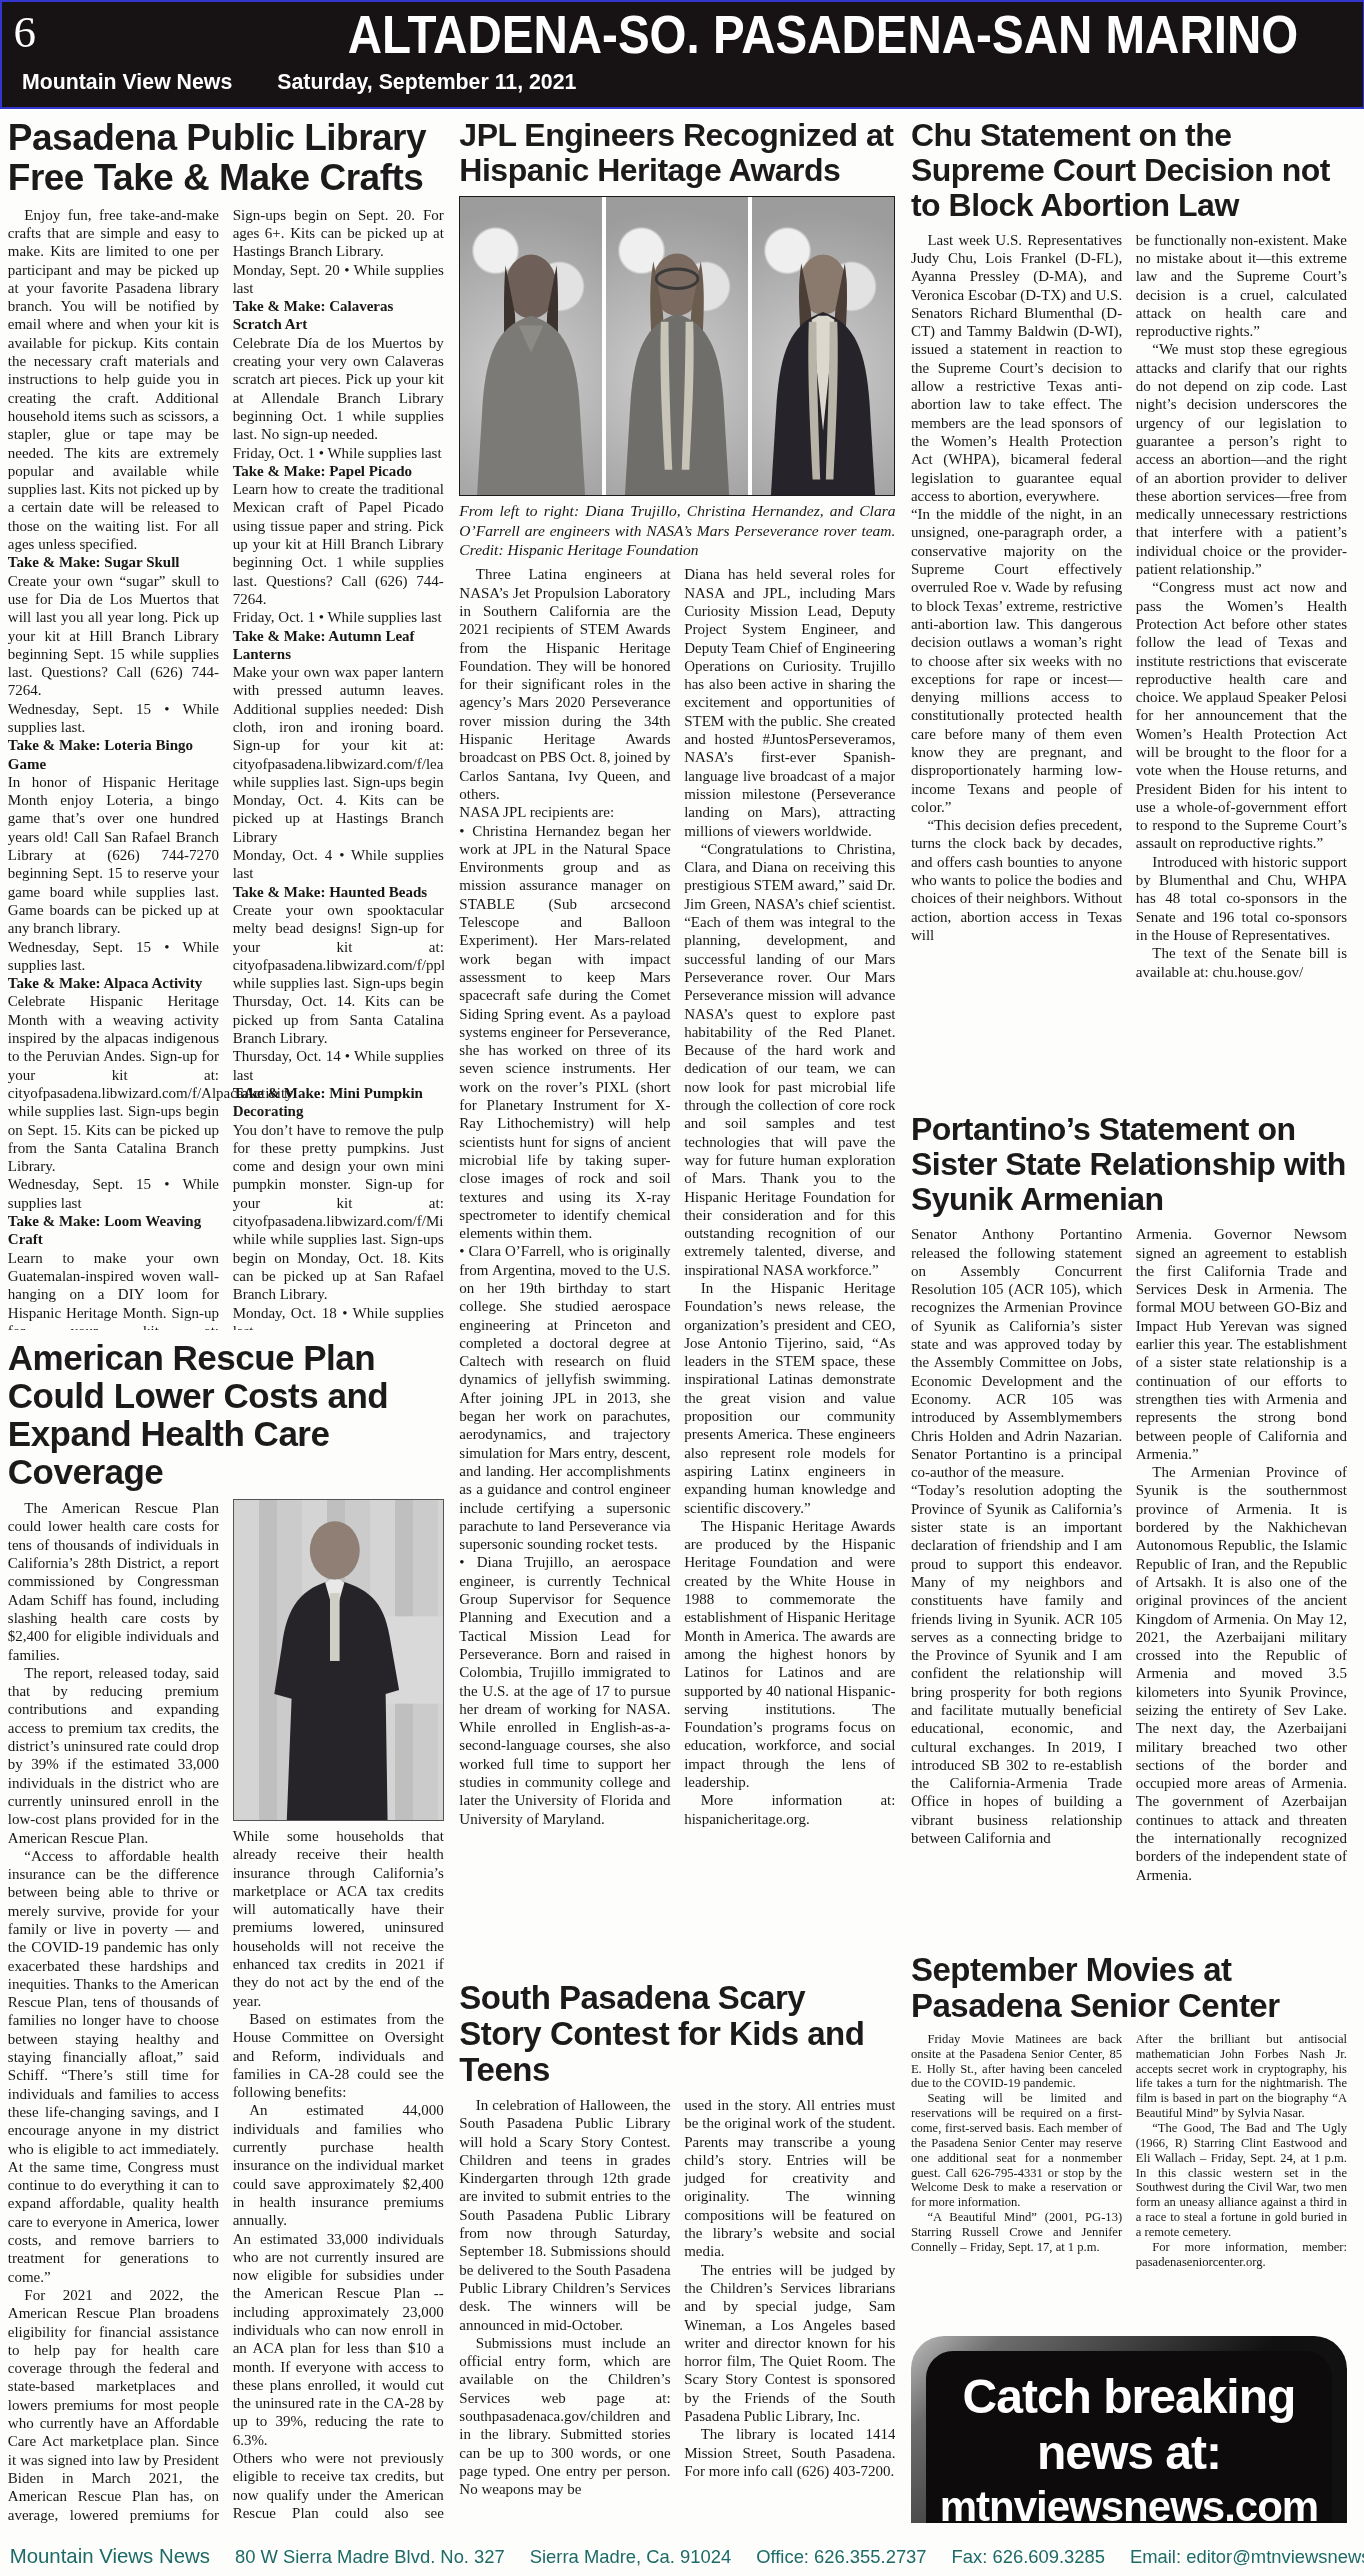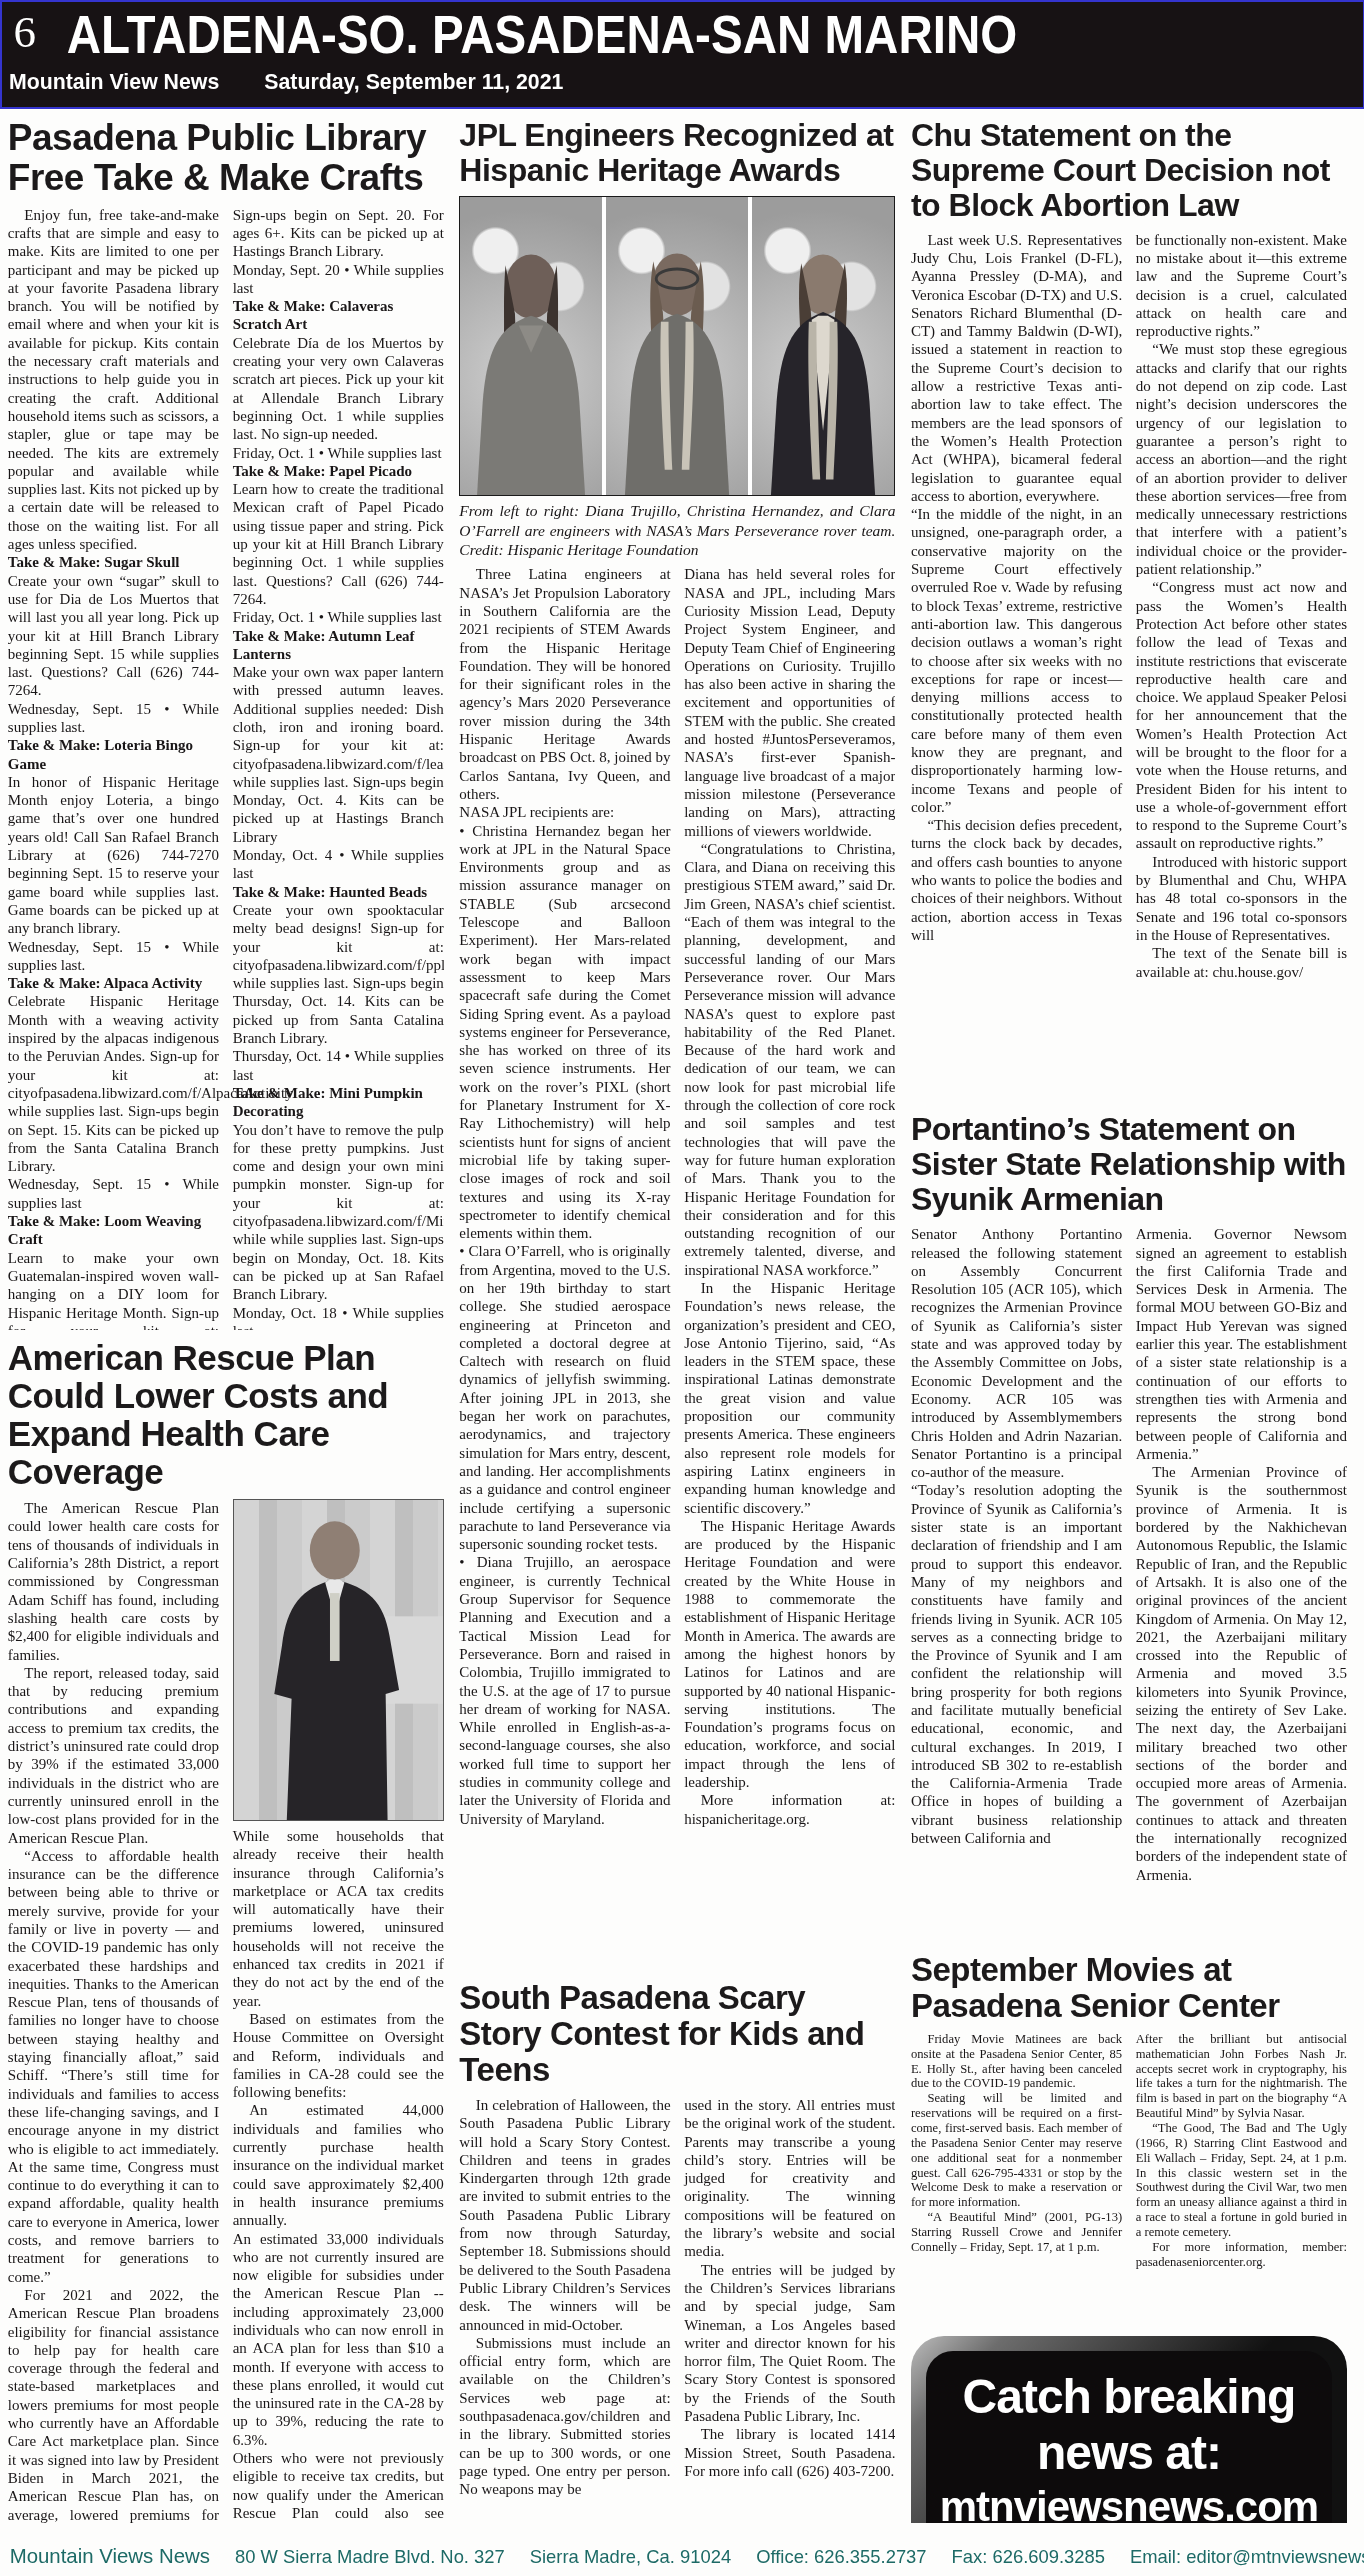--- a/index.html
+++ b/index.html
@@ -3,24 +3,24 @@
 <meta charset="utf-8">
 <style>
   html,body{margin:0;padding:0;background:#888;}
   .page{position:relative;width:1365px;height:2576px;background:#fdfdfc;overflow:hidden;
         font-family:"Liberation Serif","DejaVu Serif",serif;color:#191617;}
   
   .masthead{position:absolute;top:0;left:0;right:0;height:109px;background:#171214;
             border:2.9px solid #3434cf;box-sizing:border-box;color:#fff;}
   .mast-top{position:relative;height:64px;}
   .page-num{position:absolute;left:11.6px;top:3.9px;font-size:45px;font-family:"Liberation Serif",serif;}
-  .region{margin:0;text-align:left;font-family:"Liberation Sans","DejaVu Sans",sans-serif;
+  .region{margin:0;text-align:right;font-family:"Liberation Sans","DejaVu Sans",sans-serif;
           font-weight:700;font-size:54px;line-height:64px;letter-spacing:0px;white-space:nowrap;}
   .region .cond{display:inline-block;transform:scaleX(.88);transform-origin:center;}
-  .dateline{padding-left:7px;font-family:"Liberation Sans",sans-serif;font-weight:700;
+  .dateline{padding-left:20px;font-family:"Liberation Sans",sans-serif;font-weight:700;
             font-size:21.3px;line-height:33px;}
   .dateline .dl-date{margin-left:45px;}
   
   .content{position:absolute;top:116px;left:7.8px;right:18px;height:2407px;display:flex;gap:15.5px;overflow:hidden;}
   .col{flex:1 1 0;min-width:0;}
   .headline{margin:1.9px 0 7.8px 0;font-family:"Liberation Sans","DejaVu Sans",sans-serif;
             font-weight:700;color:#1c1a1b;letter-spacing:-0.5px;}
   .hl-lib{font-size:37px;line-height:40px;}
   .hl-jpl{font-size:32px;line-height:35px;}
   .hl-chu{font-size:32px;line-height:35px;}

